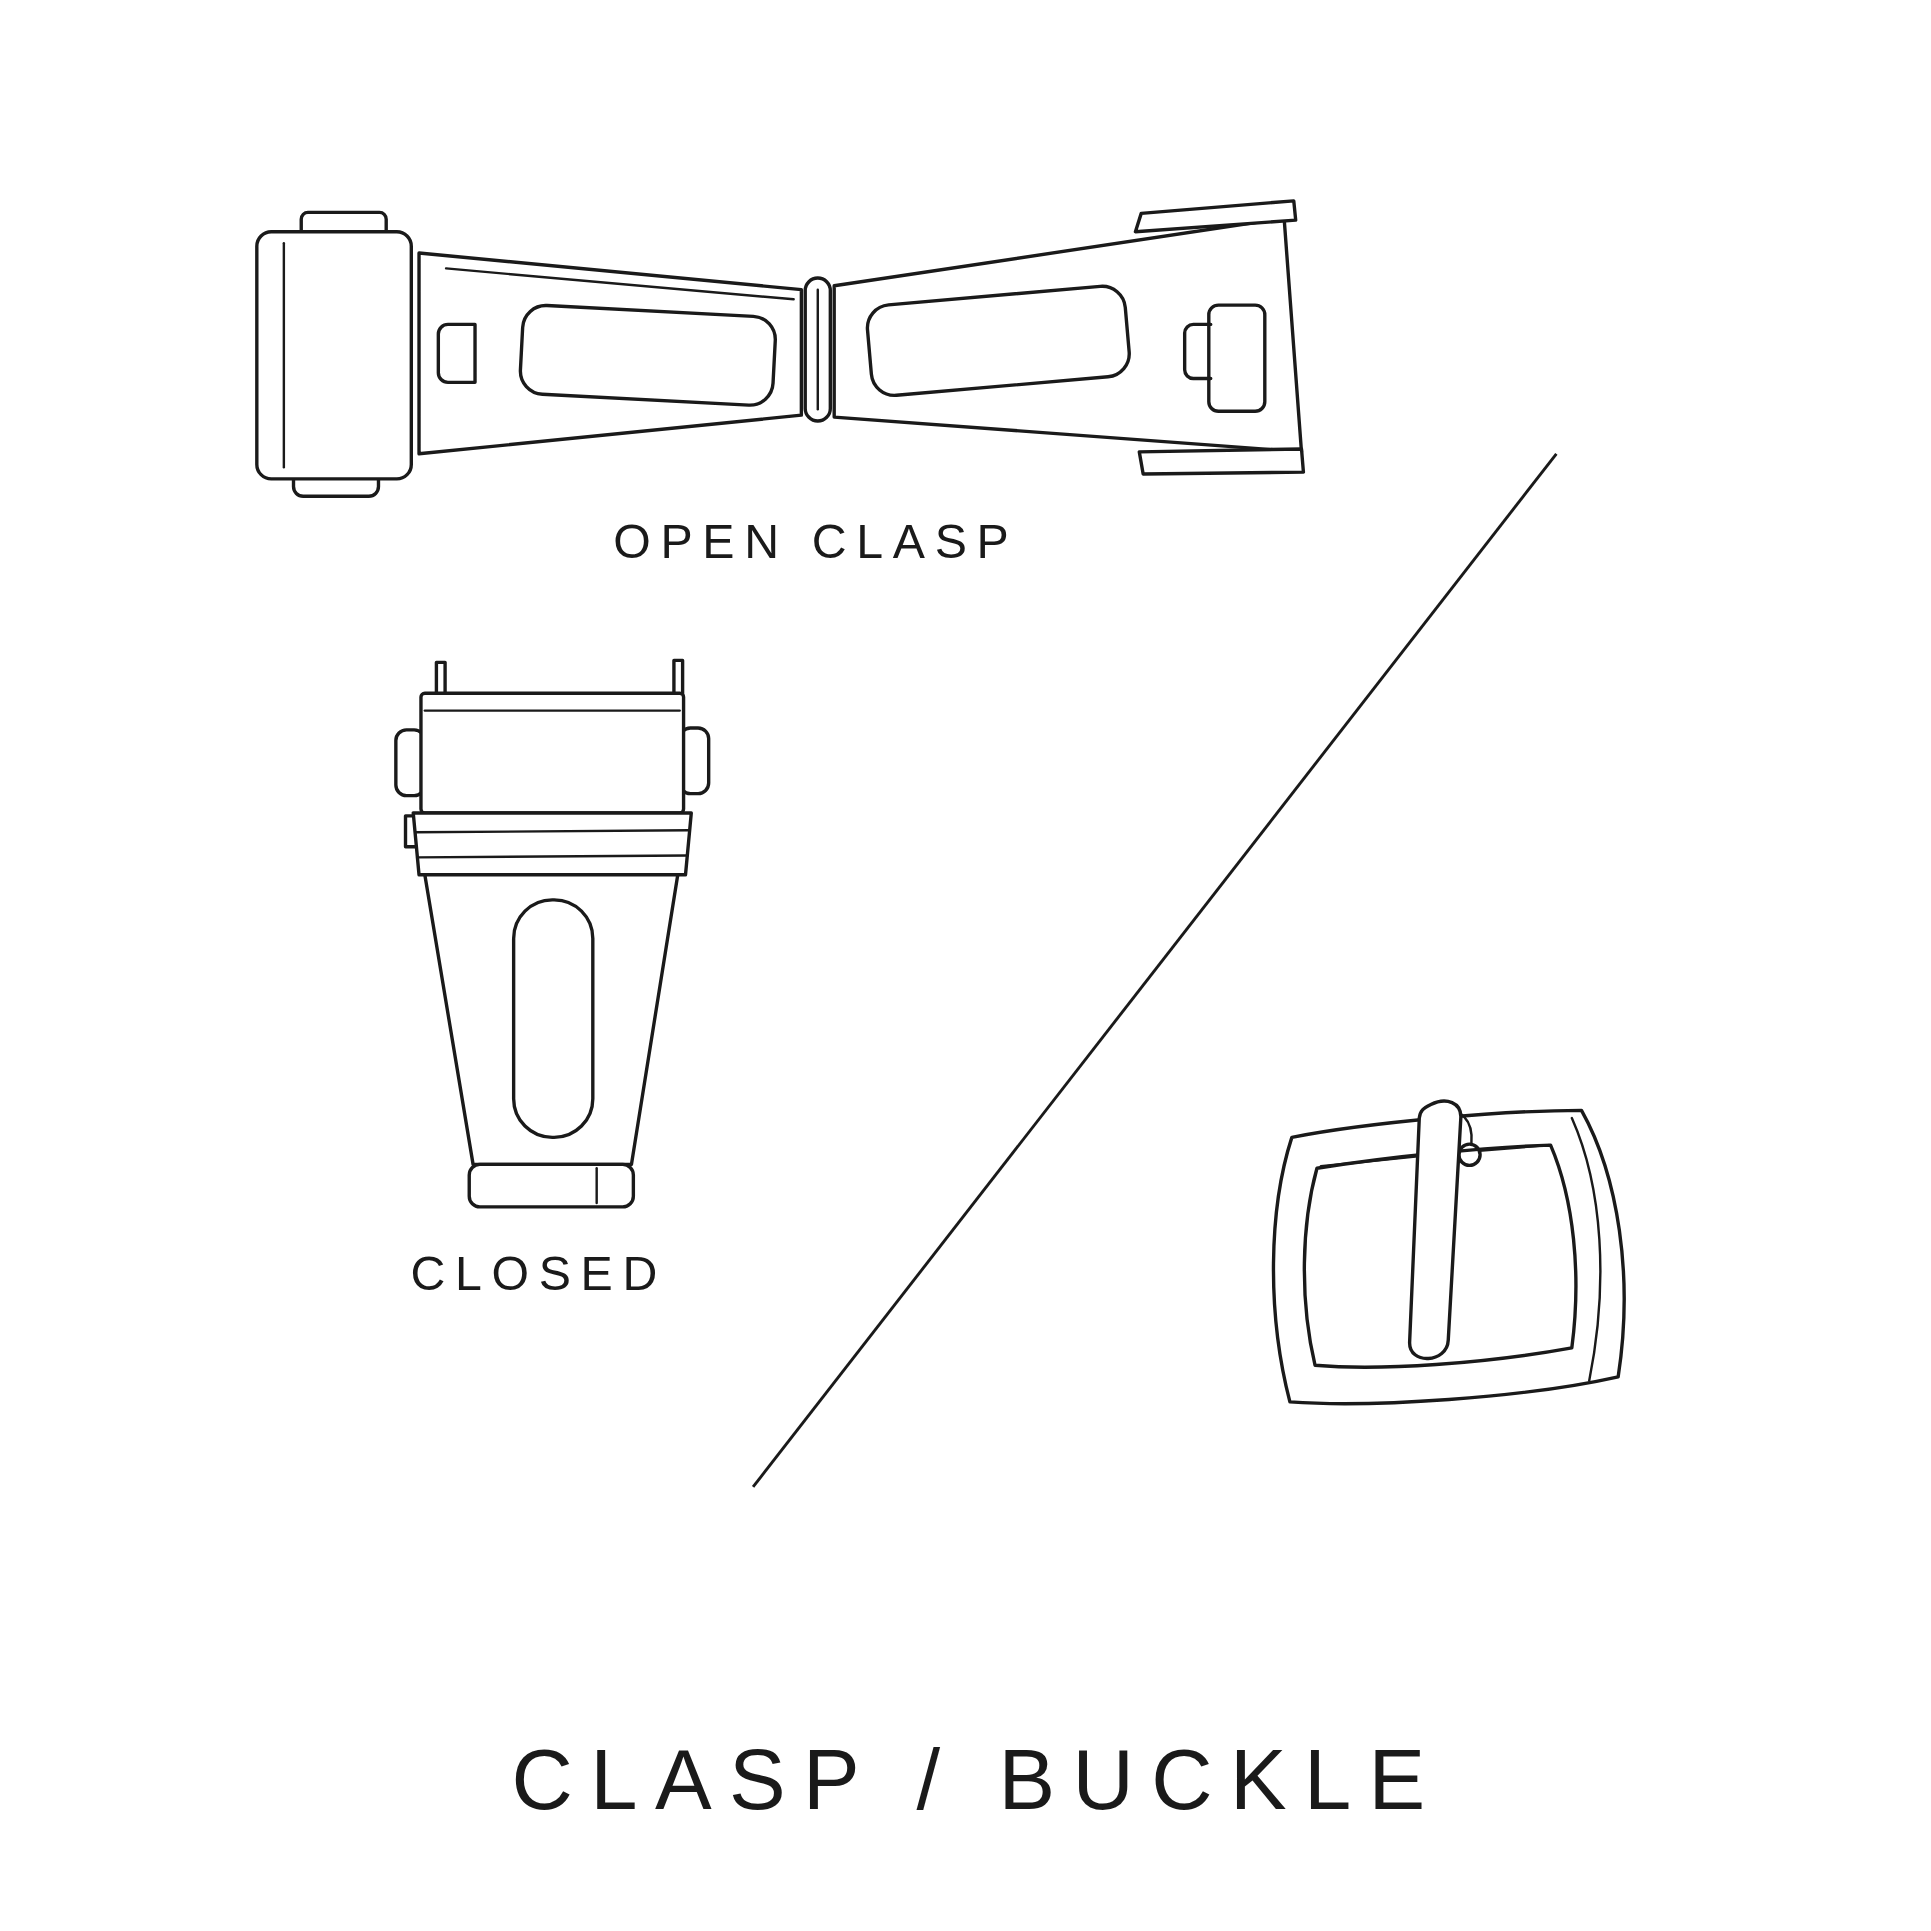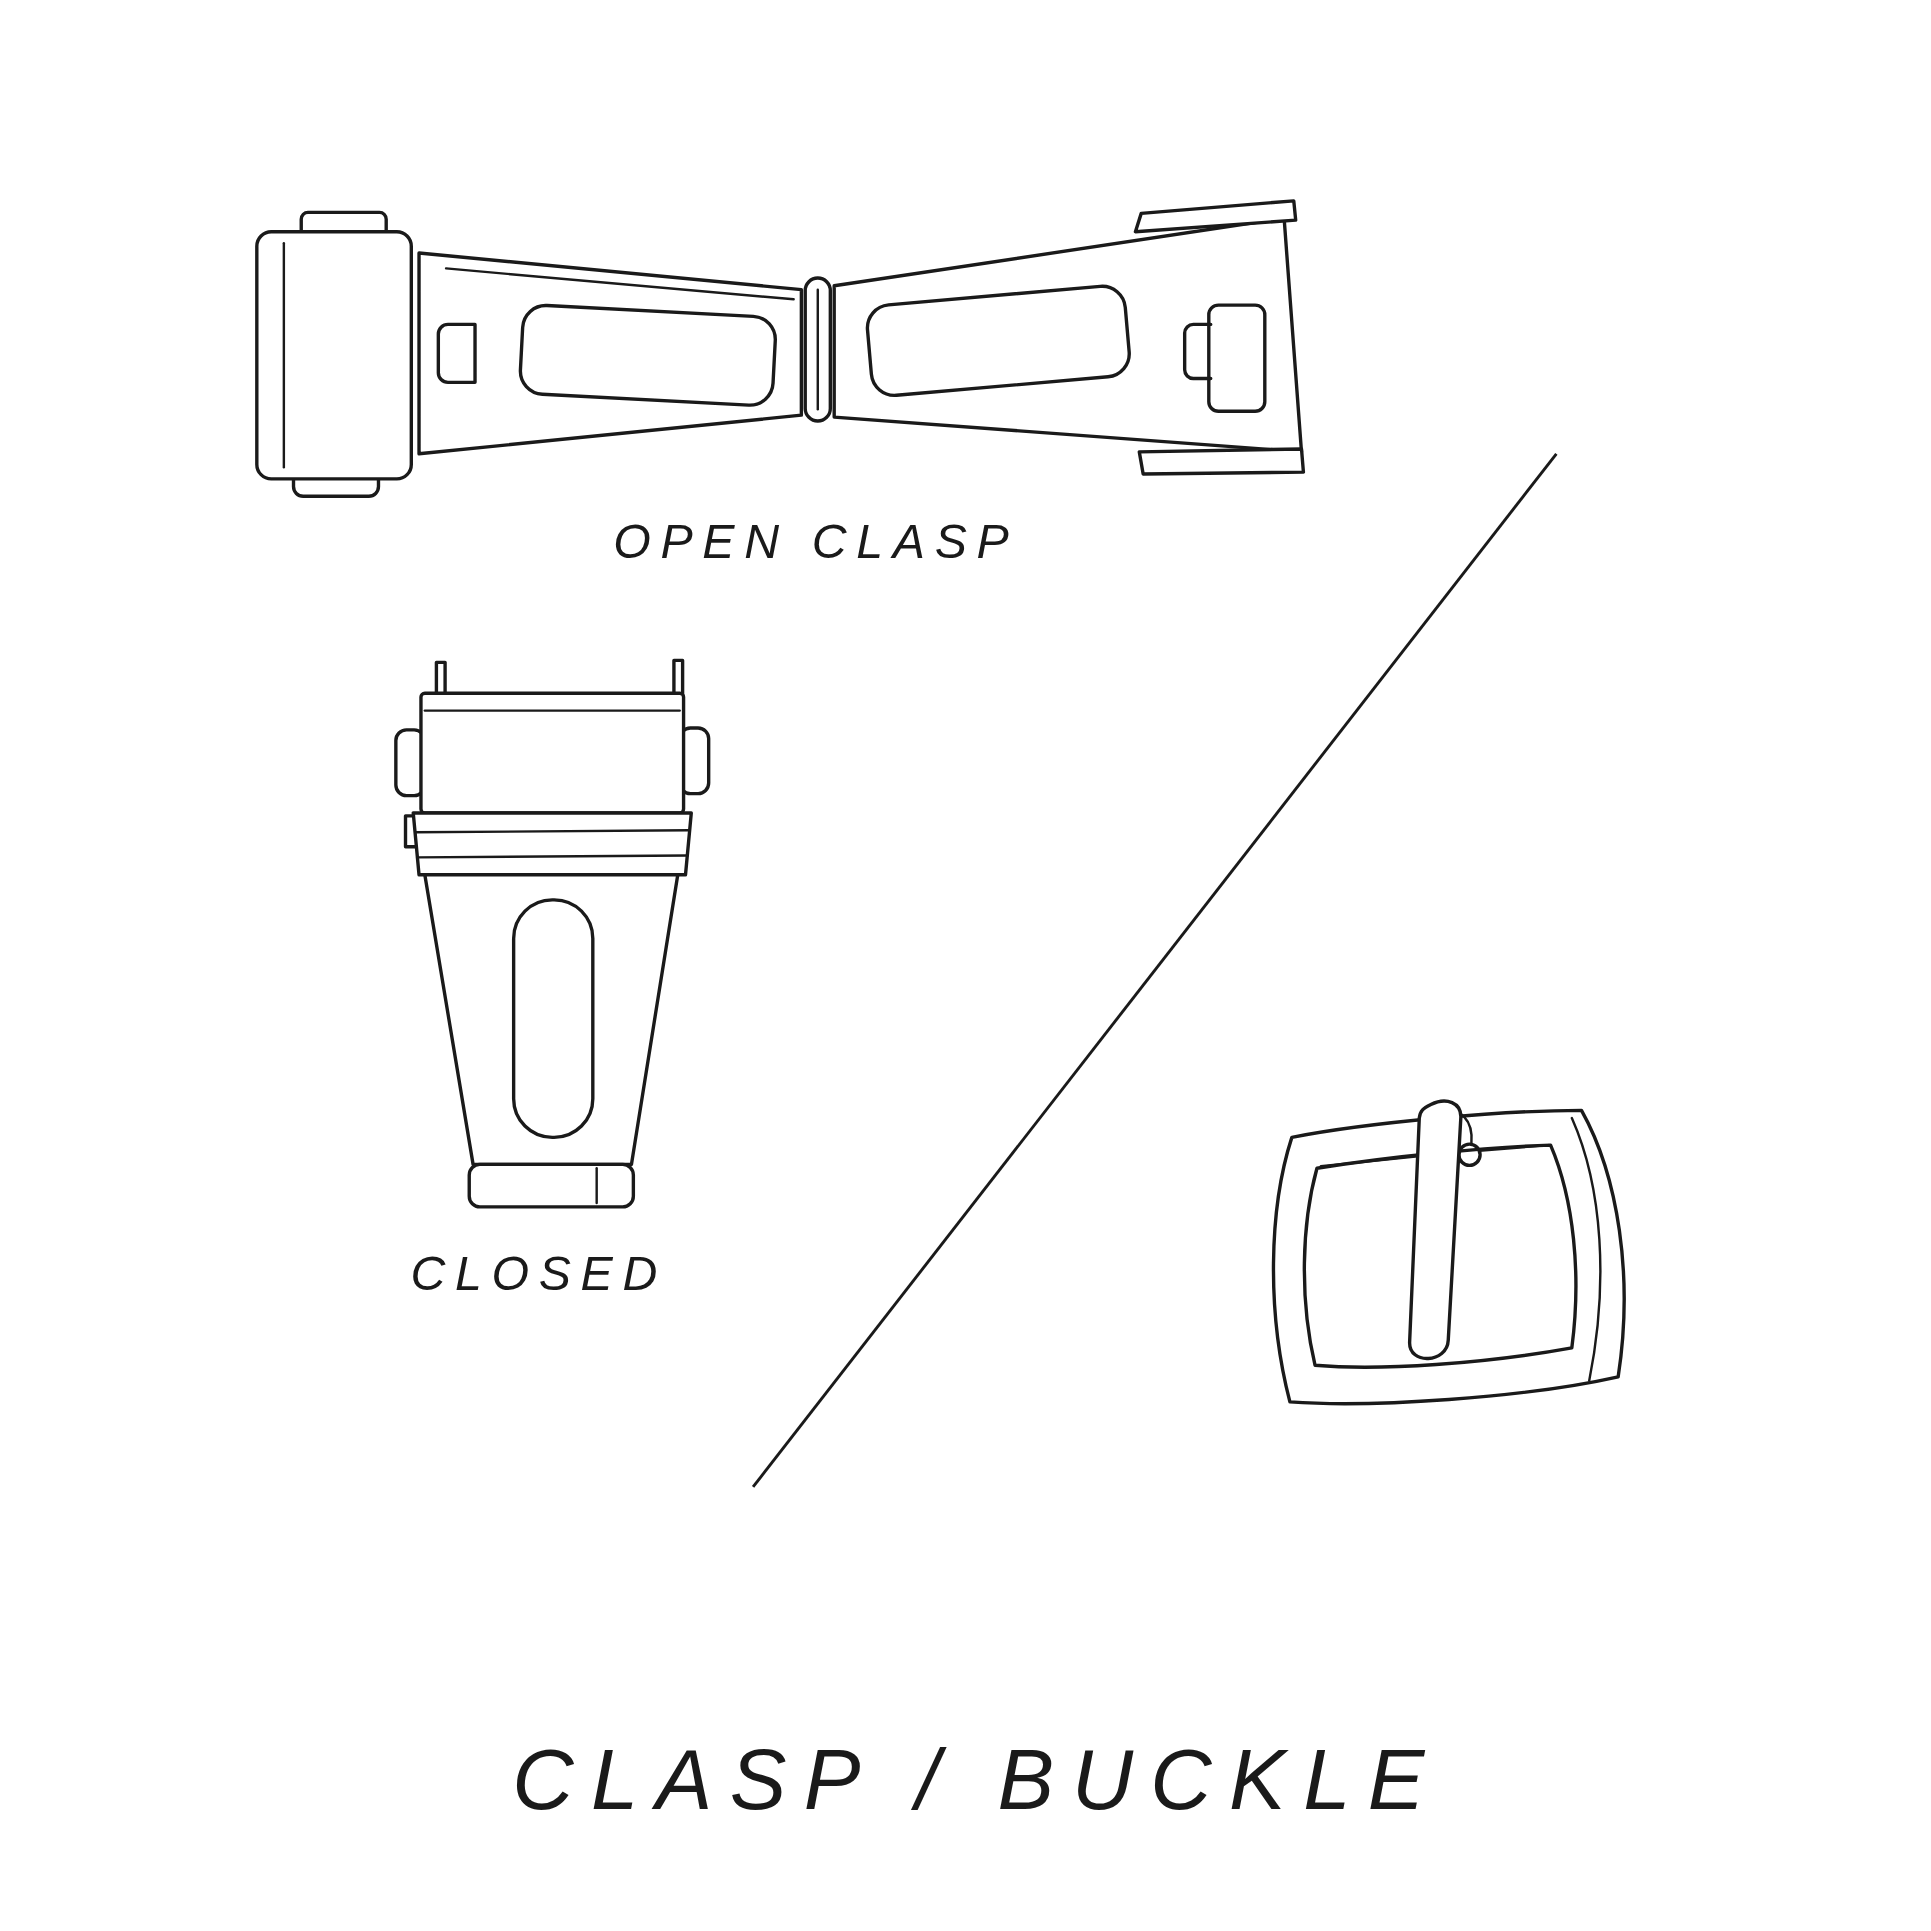--- a/index.html
+++ b/index.html
@@ -8,21 +8,20 @@
     --text:#1a1a1a;
   }
   *{margin:0;padding:0;box-sizing:border-box;}
   html,body{width:1931px;height:1931px;background:var(--bg);}
   .canvas{
     position:relative;
     width:1931px;height:1931px;
     background:var(--bg);
     overflow:hidden;
     font-family:"Liberation Sans", sans-serif;
-    font-style:italic;
   }
   svg{position:absolute;top:0;left:0;}
   .ln{fill:none;stroke:var(--line);stroke-width:3.5;stroke-linejoin:round;stroke-linecap:round;}
   .lnw{fill:#ffffff;stroke:var(--line);stroke-width:3.5;stroke-linejoin:round;stroke-linecap:round;}
   .thin{fill:none;stroke:var(--line);stroke-width:2.5;stroke-linejoin:round;stroke-linecap:round;}
   .caption{
     font-family:"Liberation Sans", sans-serif;
     font-size:50px;
     letter-spacing:10px;
     fill:var(--text);

